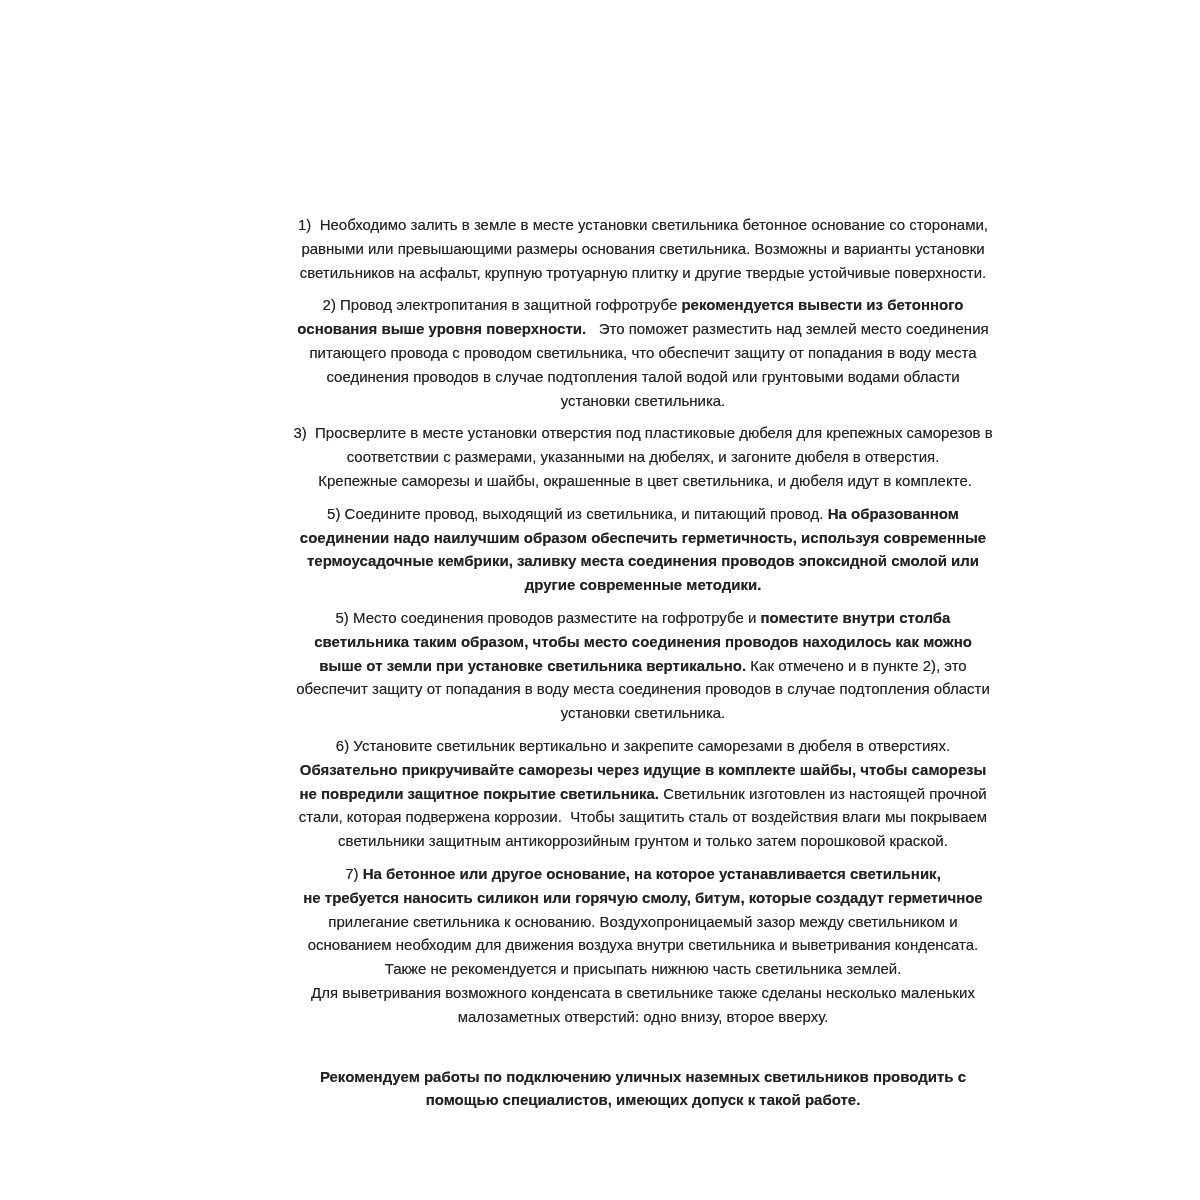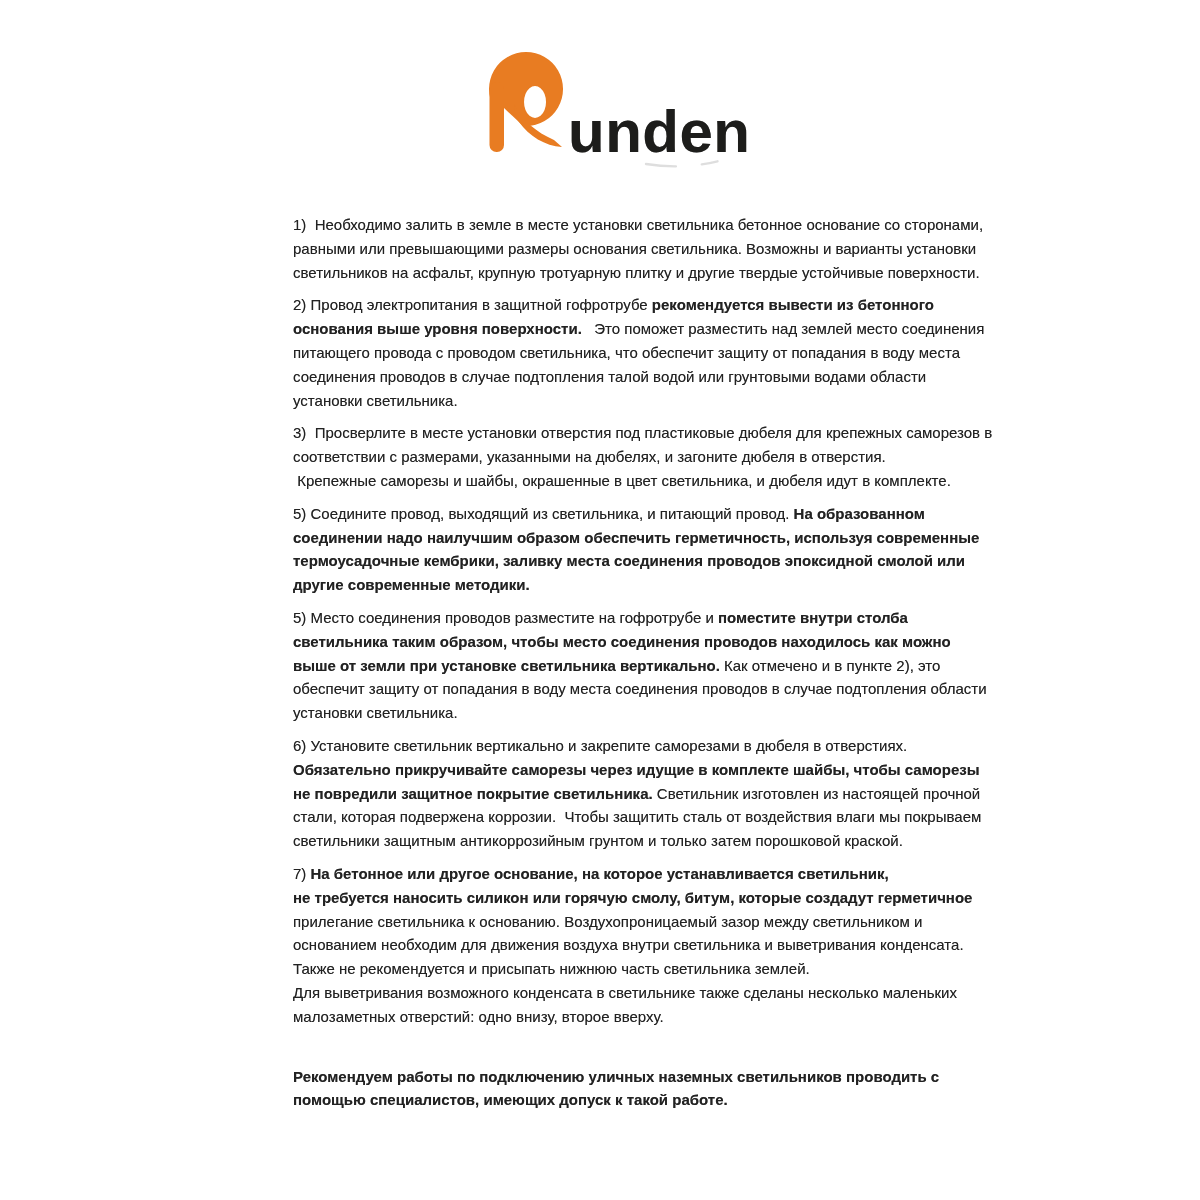--- a/index.html
+++ b/index.html
@@ -63,51 +63,36 @@
   
   .doc-body {
     position: absolute;
     left: 293px;
     top: 213px;
     width: 700px;
     font-size: 15px;
     line-height: 23.8px;
     color: #222222;
     text-shadow: 0 0 0.5px rgba(34,34,34,0.5);
+    text-align: center;
   }
   .doc-body p.para {
     margin: 0 0 9px 0;
     white-space: pre-wrap;
   }
   
   .doc-body p.para:nth-of-type(7) { margin-top: 5px; }
   .doc-body p.para:nth-of-type(8) { margin-top: 36px; }
   .doc-body .b { font-weight: 700; }
 </style>
 </head>
 <body>
 
 <div class="page">
 
-  <div class="logo">
-    <svg class="r-mark" width="78" height="102" viewBox="0 0 78 102" aria-hidden="true">
-
-      <path class="accent-fill" fill="#e87c22" fill-rule="evenodd" d="M38,0 a37,37 0 1,0 0.05,0 Z M47,34 a11,16 0 1,0 0.05,0 Z"></path>
-
-      <polygon points="16,98 16,56 48,86" fill="#ffffff"></polygon>
-
-      <path class="accent-fill" fill="#e87c22" d="M26,52 C35,69 48,80 66,88 L74,95 C57,94 41,84 31,70 C27,64 26,57 26,52 Z"></path>
-
-      <rect class="accent-fill" fill="#e87c22" x="1.5" y="30" width="14.5" height="70" rx="7"></rect>
-    </svg>
-    <span class="logo-word">unden</span>
-    <svg class="swoosh" width="110" height="24" viewBox="0 0 110 24" aria-hidden="true">
-      <path d="M6,16 Q55,24 104,5" fill="none" stroke="#c4c4c4" stroke-width="2.4" stroke-linecap="round" stroke-dasharray="30 26 16 60"></path>
-    </svg>
-  </div>
 
 
   <div class="doc-body">
       <p class="para"><span>1)  Необходимо залить в земле в месте установки светильника бетонное основание со сторонами, равными или превышающими размеры основания светильника. Возможны и варианты установки светильников на асфальт, крупную тротуарную плитку и другие твердые устойчивые поверхности.</span></p>
       <p class="para"><span>2) Провод электропитания в защитной гофротрубе </span><span class="b">рекомендуется вывести из бетонного основания выше уровня поверхности.</span><span>   Это поможет разместить над землей место соединения питающего провода с проводом светильника, что обеспечит защиту от попадания в воду места соединения проводов в случае подтопления талой водой или грунтовыми водами области установки светильника.</span></p>
       <p class="para"><span>3)  Просверлите в месте установки отверстия под пластиковые дюбеля для крепежных саморезов в соответствии с размерами, указанными на дюбелях, и загоните дюбеля в отверстия.
  Крепежные саморезы и шайбы, окрашенные в цвет светильника, и дюбеля идут в комплекте.</span></p>
       <p class="para"><span>5) Соедините провод, выходящий из светильника, и питающий провод. </span><span class="b">На образованном соединении надо наилучшим образом обеспечить герметичность, используя современные термоусадочные кембрики, заливку места соединения проводов эпоксидной смолой или другие современные методики.</span></p>
       <p class="para"><span>5) Место соединения проводов разместите на гофротрубе и </span><span class="b">поместите внутри столба светильника таким образом, чтобы место соединения проводов находилось как можно выше от земли при установке светильника вертикально.</span><span> Как отмечено и в пункте 2), это обеспечит защиту от попадания в воду места соединения проводов в случае подтопления области установки светильника.</span></p>
       <p class="para"><span>6) Установите светильник вертикально и закрепите саморезами в дюбеля в отверстиях. </span><span class="b">Обязательно прикручивайте саморезы через идущие в комплекте шайбы, чтобы саморезы не повредили защитное покрытие светильника.</span><span> Светильник изготовлен из настоящей прочной стали, которая подвержена коррозии.  Чтобы защитить сталь от воздействия влаги мы покрываем светильники защитным антикоррозийным грунтом и только затем порошковой краской.</span></p>

